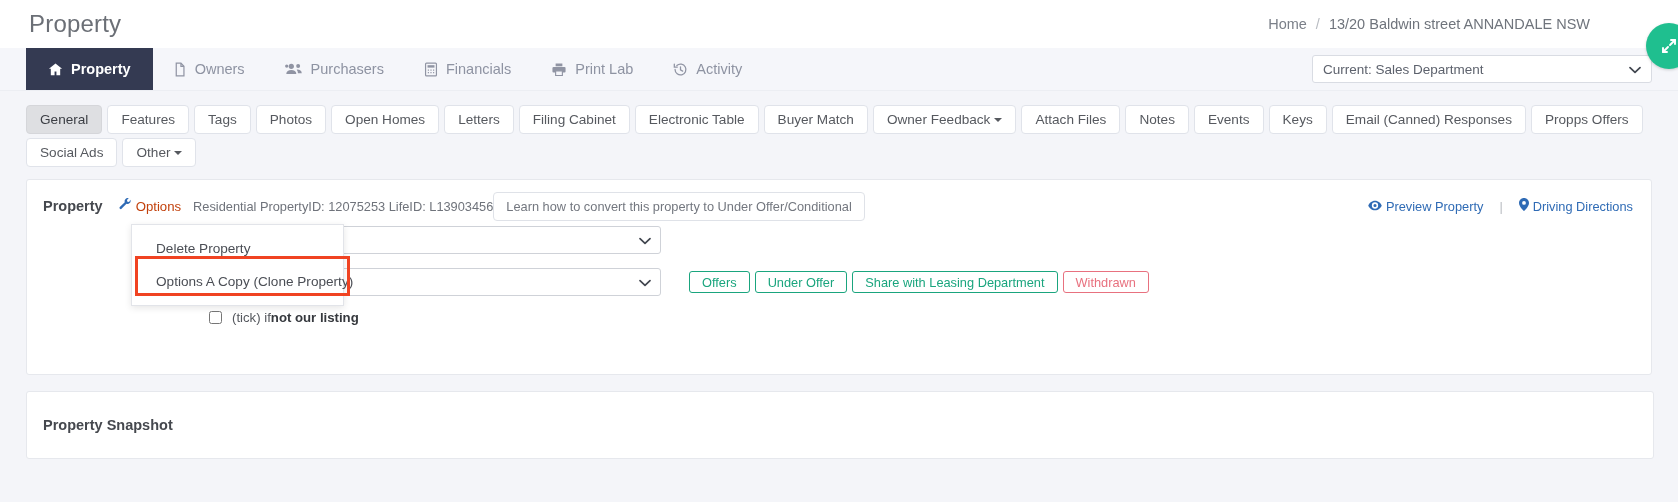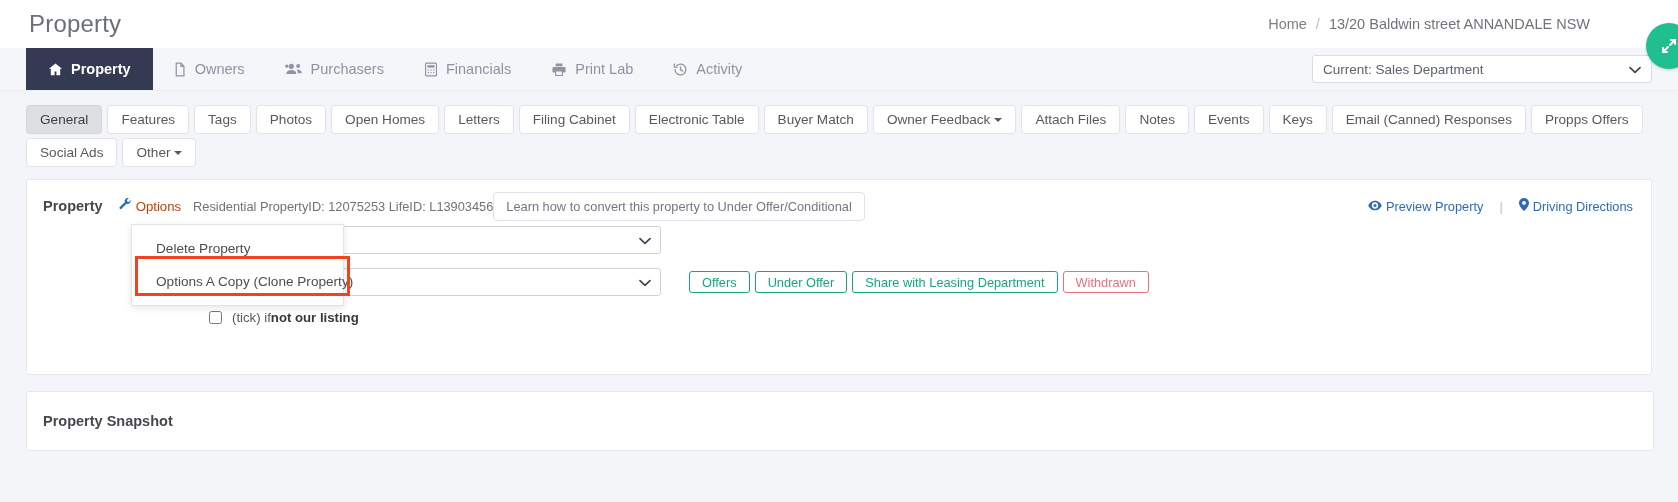--- a/index.html
+++ b/index.html
@@ -260,21 +260,21 @@
     z-index: 35;
     pointer-events: none;
   }
 
   
   .snapshot {
     margin: 16px 24px 0 26px;
     background: #ffffff;
     border: 1px solid #e6e8ed;
     border-radius: 3px;
-    height: 60px;
+    height: 68px;
     display: flex; align-items: center;
     padding: 0 16px;
   }
   .snapshot-title {
     font-size: 14.5px;
     font-weight: bold;
     color: #45484e;
   }
 </style>
 </head>

